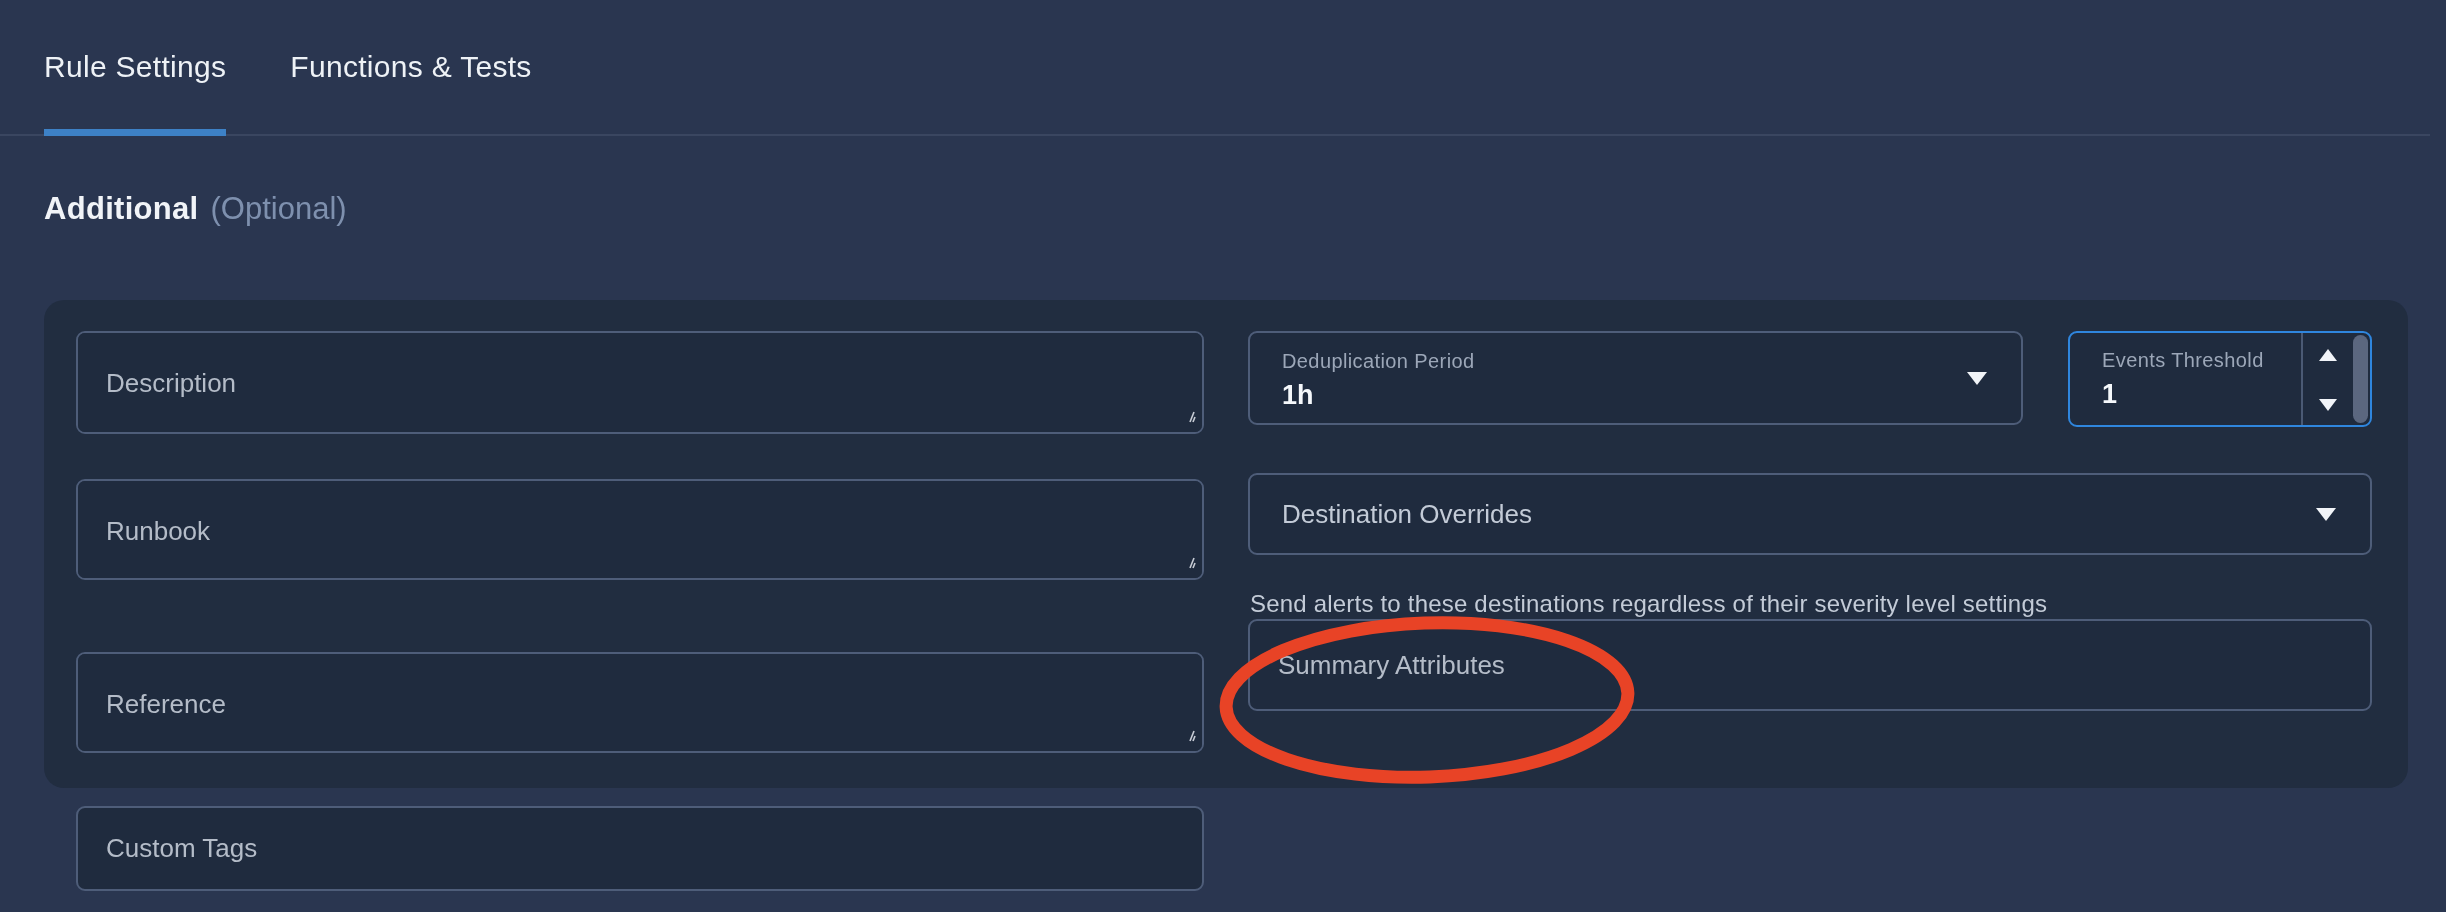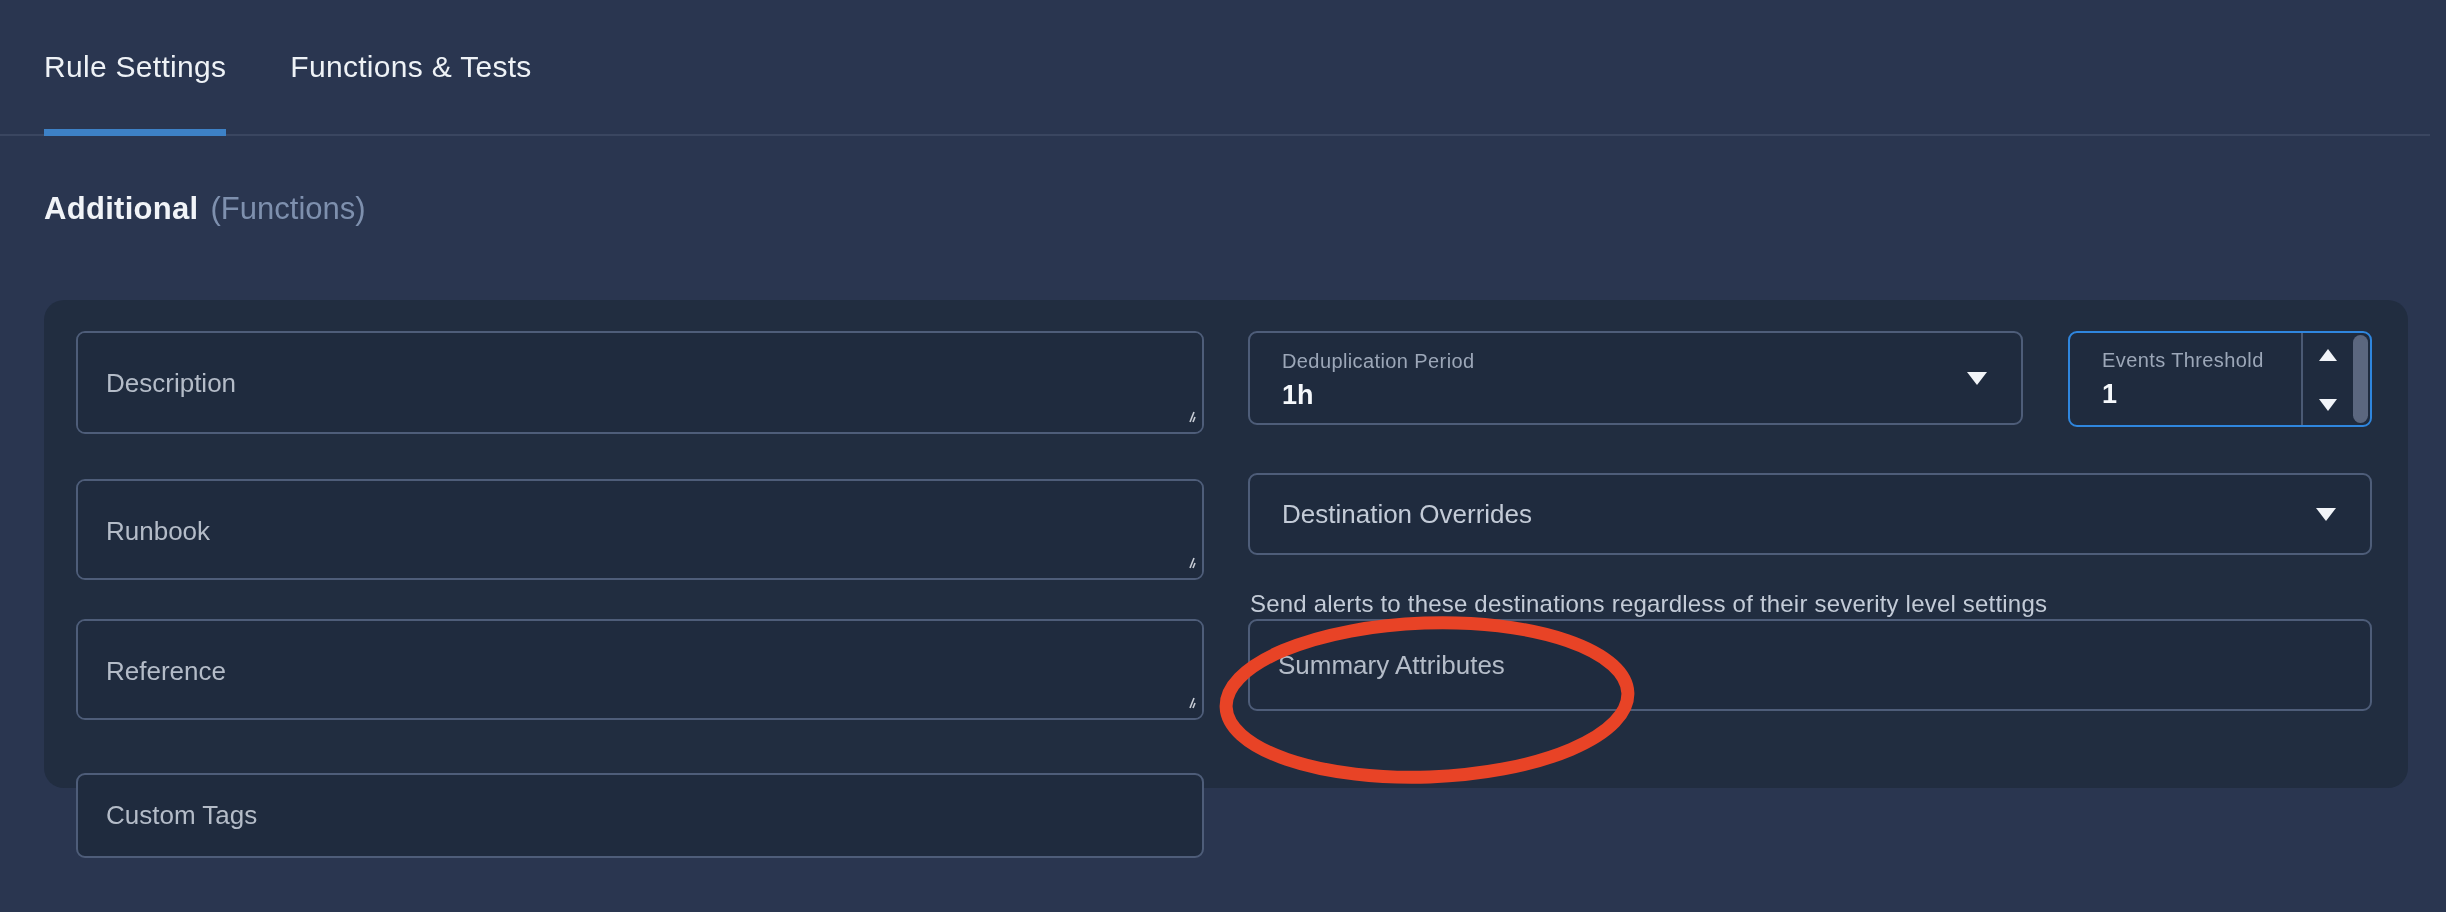--- a/index.html
+++ b/index.html
@@ -55,21 +55,21 @@
     border:2px solid #4e5d79; border-radius:9px;
     color:#f4f7fa; font-family:inherit; font-size:26px;
     outline:none; resize:none; display:block;
   }
   textarea::placeholder, input::placeholder { color:#b4bcc8; opacity:1; }
   textarea { height:103px; padding:34px 28px; line-height:32px; }
   .ta-runbook, .ta-reference { height:101px; }
   .input-tags { height:85px; padding:0 28px; }
   .mt-desc { margin-top:0; }
   .mt-runbook { margin-top:45px; }
-  .mt-reference { margin-top:39px; }
+  .mt-reference { margin-top:72px; }
   .mt-tags { margin-top:53px; }
 
   .grip {
     position:absolute; right:8px; bottom:10px; width:16px; height:16px;
     pointer-events:none;
   }
 
   
   .row1 { display:flex; gap:45px;justify-content:center; }
 
@@ -129,21 +129,21 @@
 <body>
 
 <div class="page">
 
   <nav class="tabbar">
     <div class="tab active">Rule Settings</div>
     <div class="tab">Functions &amp; Tests</div>
   </nav>
 
   <div class="heading">
-    <span class="title">Additional</span><span class="optional">(Functions)</span>
+    <span class="title">Additional</span><span class="optional">(Optional)</span>
   </div>
 
   <section class="card">
 
     <div class="col-left">
 
       <div class="fieldwrap mt-desc">
         <textarea class="ta-desc" placeholder="Description" style=""></textarea>
         <svg class="grip" viewBox="0 0 16 16">
           <line x1="10" y1="14" x2="14" y2="4" stroke="#c8cdd6" stroke-width="1.6"></line>

